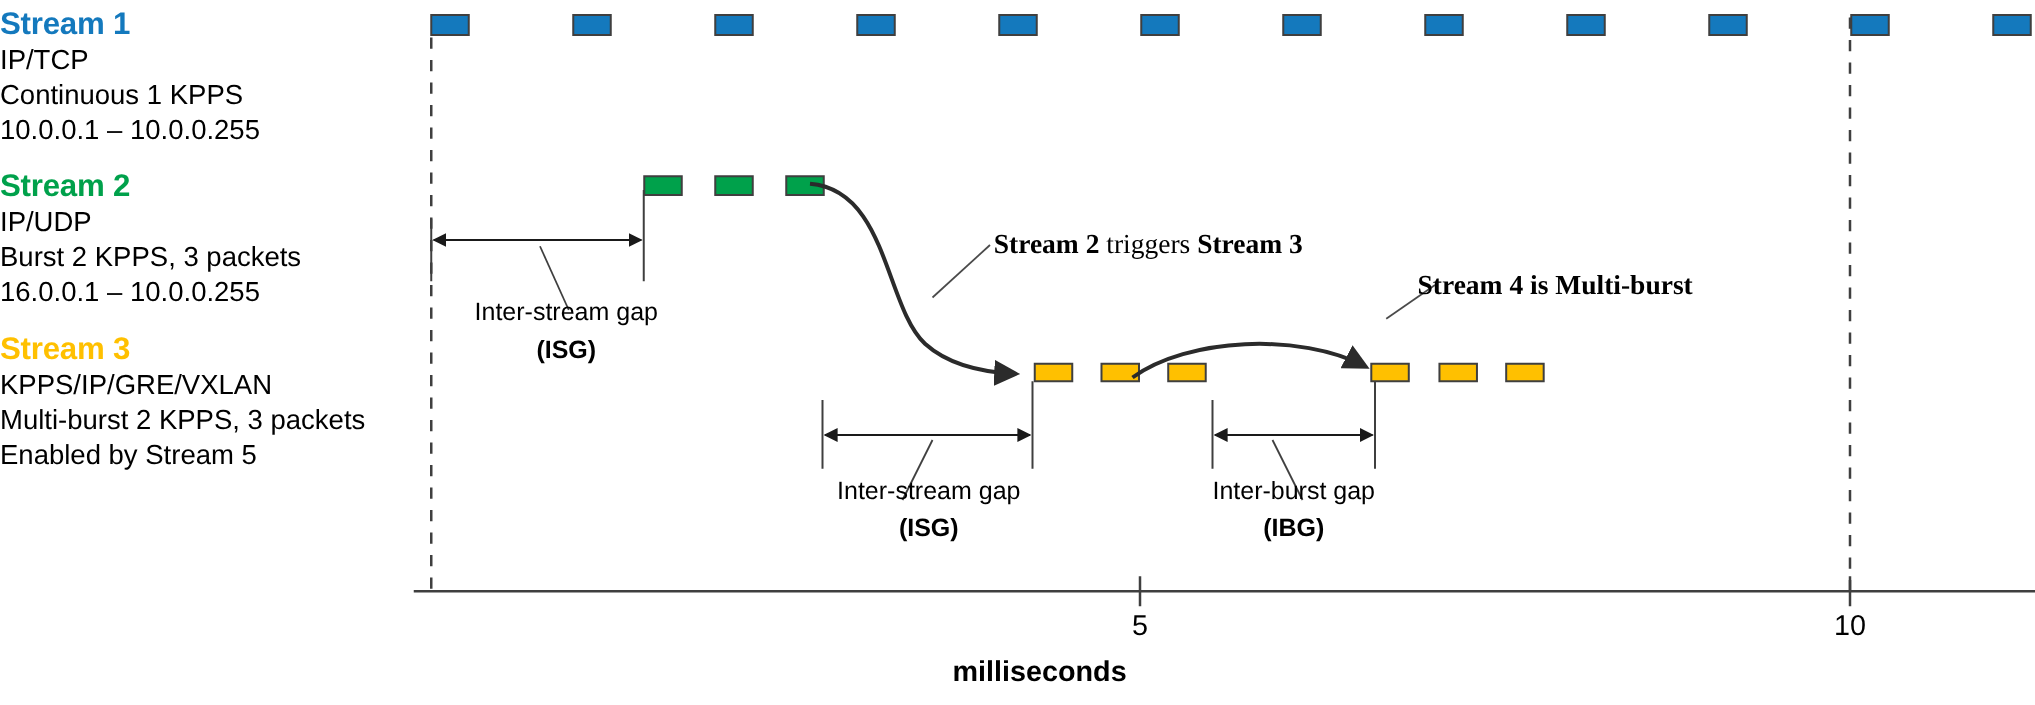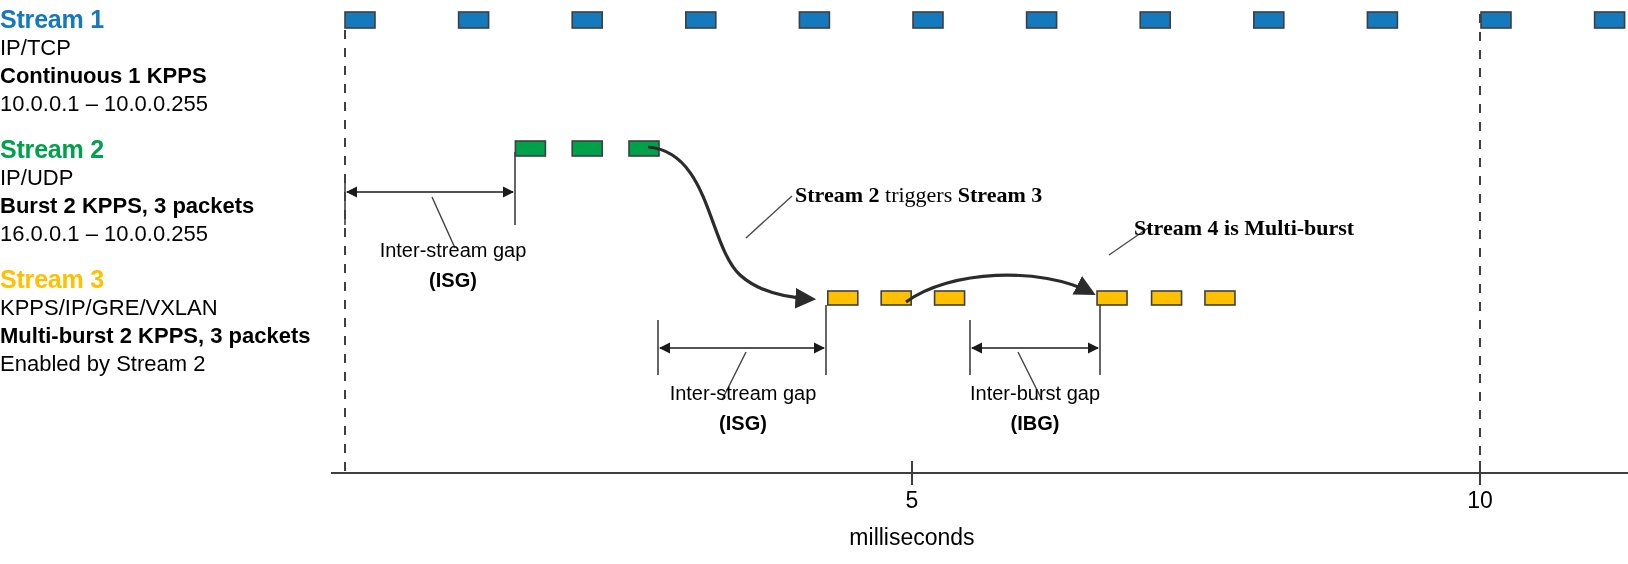--- a/index.html
+++ b/index.html
@@ -8,33 +8,33 @@
     font-family:"Liberation Sans", sans-serif;
     color:#000;overflow:hidden;position:relative;
   }
   #root{position:absolute;left:0;top:0;width:1628px;height:564px;}
 
   
   .legend{position:absolute;left:0;top:0;width:336px;}
   .legend-block{margin-bottom:12px;}
   .legend-title{font-size:25px;font-weight:bold;line-height:30px;letter-spacing:-0.2px;}
   .legend-line{font-size:22px;line-height:28px;white-space:nowrap;}
-  .legend-line.bold{font-weight:bold;}
+  .legend-line.bold{font-weight:normal;}
 
   
   svg.canvas{position:absolute;left:0;top:0;width:1628px;height:564px;}
 
   
   .note{position:absolute;font-size:22px;line-height:26px;white-space:nowrap;font-family:Liberation Serif, serif;}
   .note b{font-weight:bold;}
   .gaplabel{position:absolute;font-size:20px;line-height:30px;text-align:center;white-space:nowrap;}
   .gaplabel .sub{font-weight:normal;}
   .gaplabel .abbr{font-weight:bold;}
   .ticklabel{position:absolute;font-size:23px;text-align:center;}
-  .axistitle{position:absolute;font-size:23px;text-align:center;}
+  .axistitle{position:absolute;font-size:23px;font-weight:bold;}
 </style>
 </head>
 <body>
 
 <div id="root">
 
   <div class="legend">
 
     <div class="legend-block" style="margin-top:4px;">
       <div class="legend-title" style="color:#1479bd">Stream 1</div>
@@ -47,21 +47,21 @@
       <div class="legend-title" style="color:#00a14b">Stream 2</div>
       <div class="legend-line">IP/UDP</div>
       <div class="legend-line bold">Burst 2 KPPS, 3 packets</div>
       <div class="legend-line">16.0.0.1 – 10.0.0.255</div>
     </div>
 
     <div class="legend-block" style="margin-top:16px;">
       <div class="legend-title" style="color:#ffc000">Stream 3</div>
       <div class="legend-line">KPPS/IP/GRE/VXLAN</div>
       <div class="legend-line bold">Multi-burst 2 KPPS, 3 packets</div>
-      <div class="legend-line">Enabled by Stream 2</div>
+      <div class="legend-line">Enabled by Stream 5</div>
     </div>
 
   </div>
 
   <svg class="canvas" viewBox="0 0 1628 564">
     <defs>
       <marker id="arrEnd" viewBox="0 0 10 10" refX="9" refY="5" markerWidth="7" markerHeight="7" orient="auto-start-reverse">
         <path d="M 0 0 L 10 5 L 0 10 z" fill="#1a1a1a"></path>
       </marker>
       <marker id="arrStart" viewBox="0 0 10 10" refX="9" refY="5" markerWidth="7" markerHeight="7" orient="auto-start-reverse">

